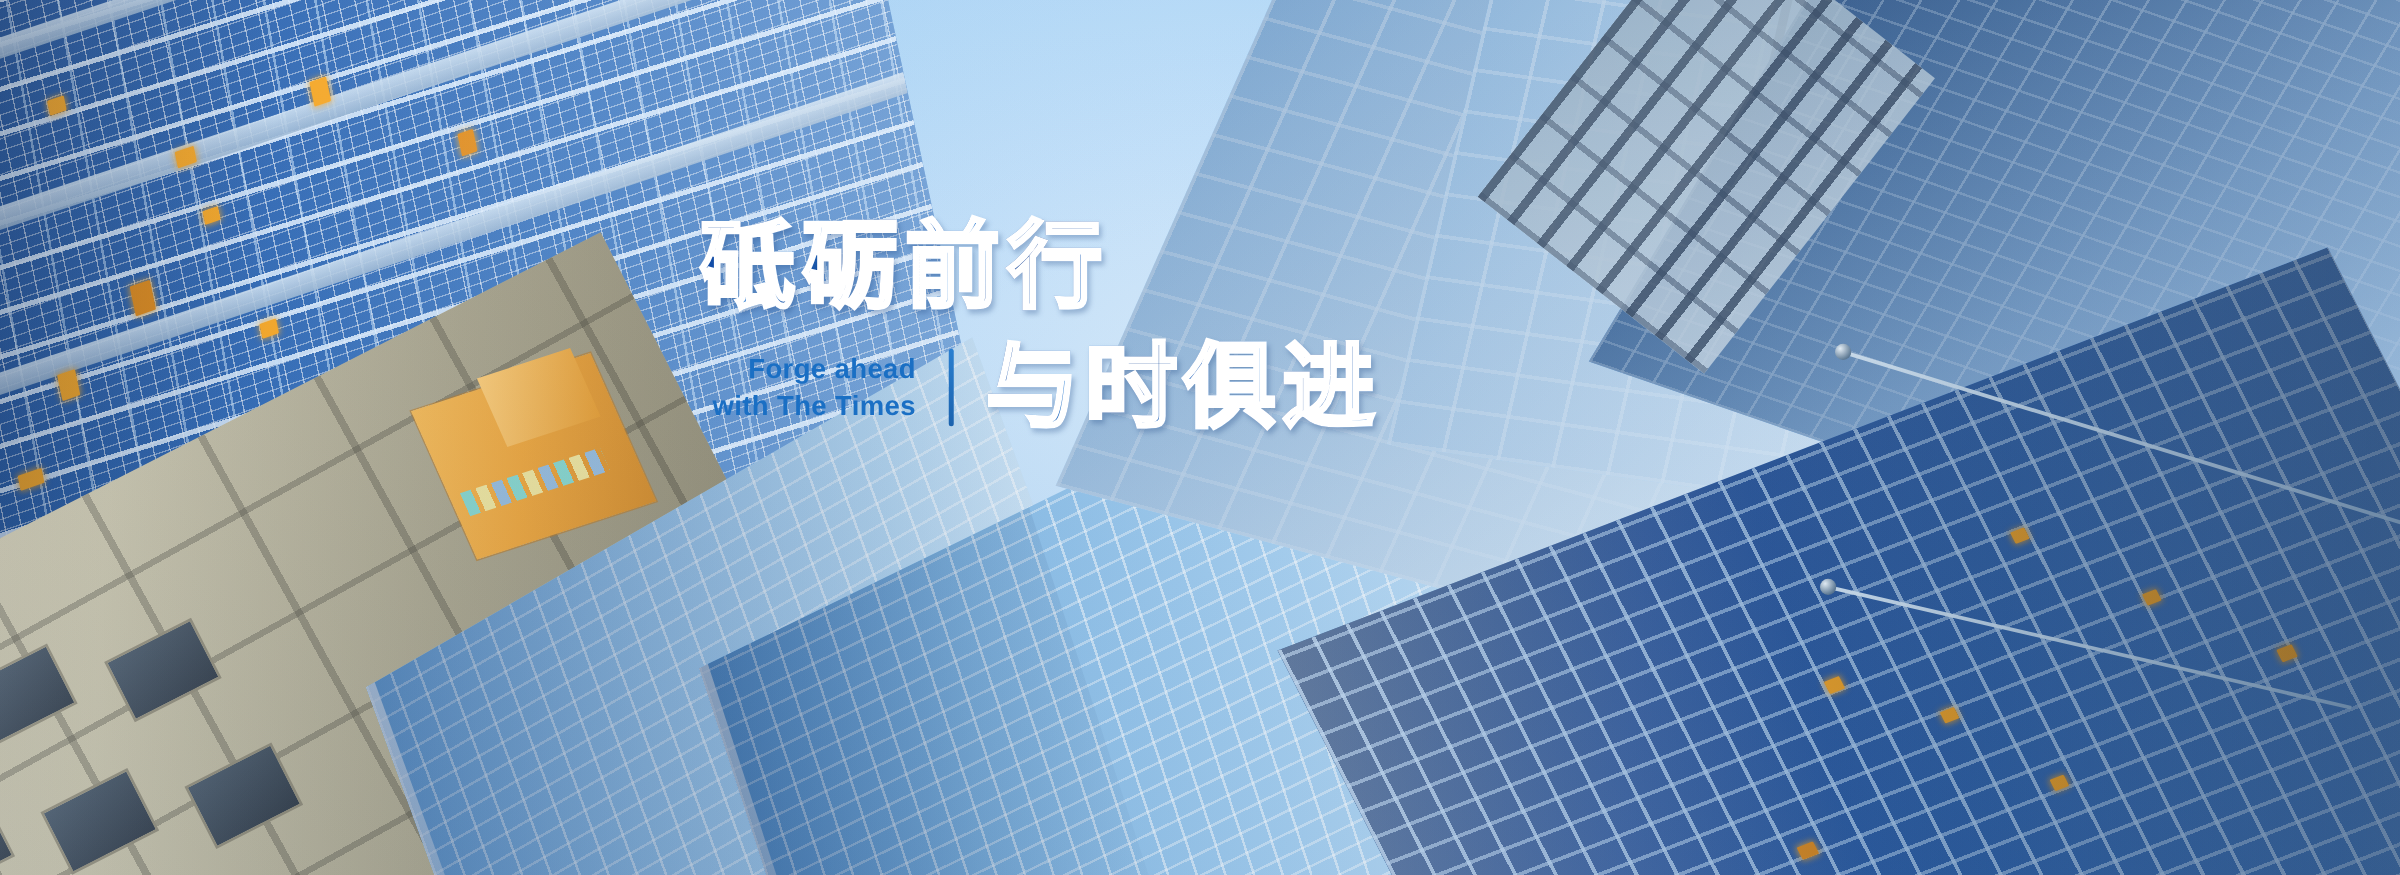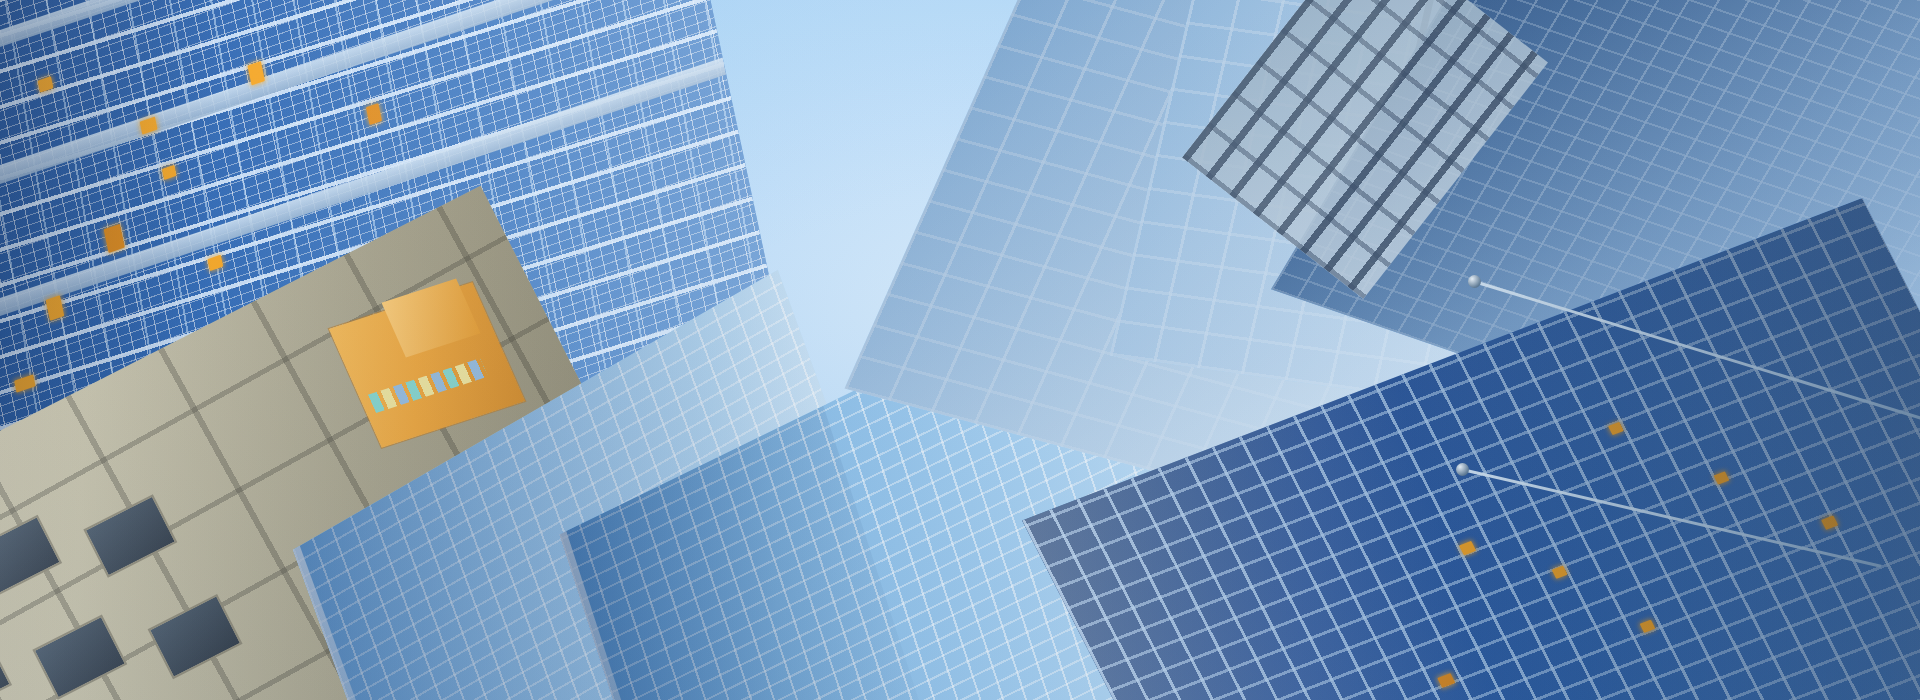--- a/index.html
+++ b/index.html
@@ -330,15 +330,31 @@
 
     <div class="vig"></div>
   </div>
 
   <div class="cable" style="left:1474px;top:280px;width:470px;transform:rotate(17deg);"></div>
   <div class="ball" style="left:1468px;top:275px;"></div>
 
   <div class="cable" style="left:1462px;top:468px;width:430px;transform:rotate(13deg);"></div>
   <div class="ball" style="left:1456px;top:463px;"></div>
 
+  <div id="textblock">
+
+    <h1 id="headline" class="cn-big">砥砺前行</h1>
+
+    <div id="subwrap">
+
+      <div class="en">
+        <div>Forge ahead</div>
+        <div>with The Times</div>
+      </div>
+
+      <div class="divider"></div>
+
+      <div class="cn-big second">与时俱进</div>
+    </div>
+  </div>
 
   <div class="grade"></div>
 </div>
 
 </body></html>

